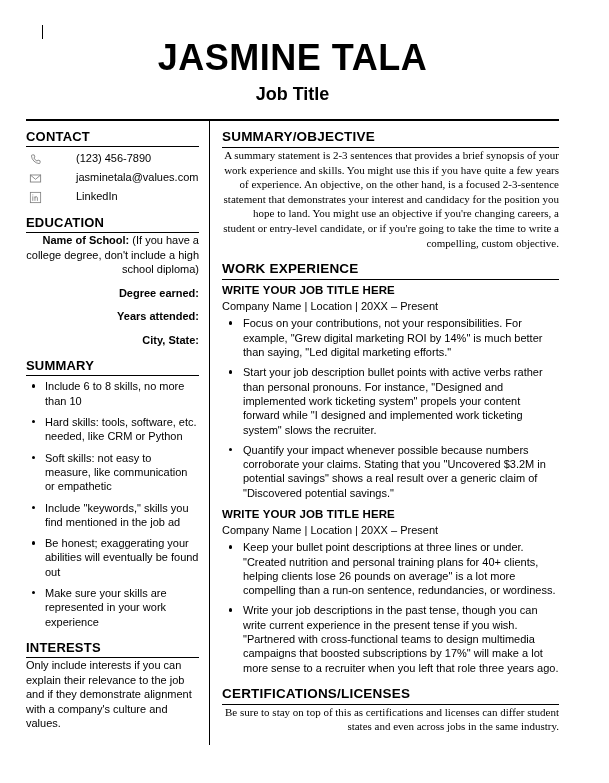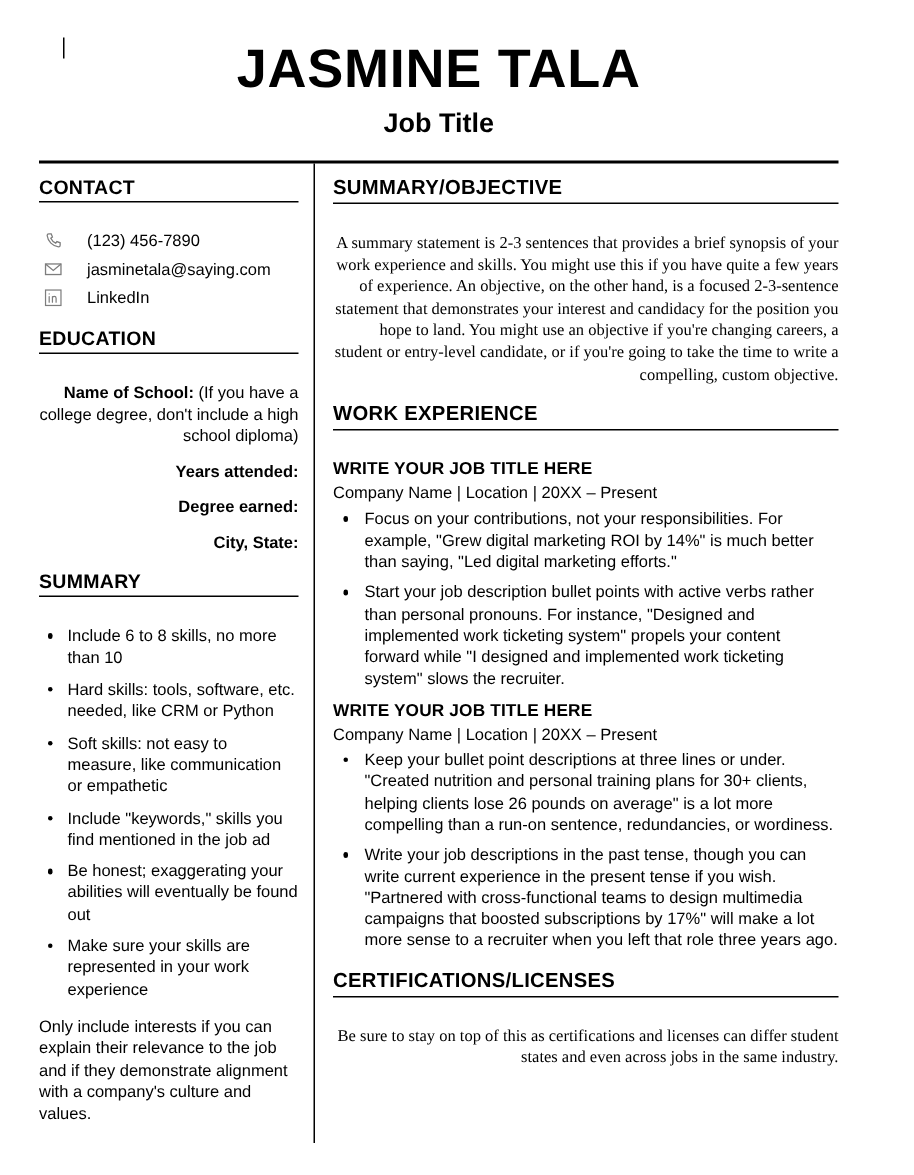--- a/index.html
+++ b/index.html
@@ -14,21 +14,21 @@
     color: #000000;
     overflow: hidden;
     position: relative;
   }
 
   .page {
     position: relative;
     width: 585px;
     height: 783px;
     box-sizing: border-box;
-    padding: 0 26px;
+    padding: 12px 26px;
   }
 
   
   .caret {
     position: absolute;
     left: 42px;
     top: 25px;
     width: 1px;
     height: 14px;
     background: #000;
@@ -85,38 +85,39 @@
     box-sizing: border-box;
   }
 
   
   .sec-head {
     font-size: 13.5px;
     font-weight: bold;
     letter-spacing: 0.2px;
     padding-bottom: 1px;
     border-bottom: 1.4px solid #000;
-    margin: 0 0 19px 0;
+    margin: 0 0 0 0;
     line-height: 1.25;
   }
   .col-left .sec-head { font-size: 13px; }
   .sec-block { margin-bottom: 11px; }
 
   
   .contact-list {
     list-style: none;
     margin: 4px 0 0 0;
     padding: 0;
   }
   .contact-row {
     display: flex;
-    align-items: flex-start;
+    align-items: flex-end;
     margin-bottom: 4px;
     font-size: 11px;
     line-height: 1.35;
+    gap: 18px;
   }
   .contact-icon {
     width: 14px;
     flex: 0 0 14px;
     margin-right: 16px;
     margin-left: 2px;
     display: flex;
     align-items: center;
     justify-content: center;
     color: #7d7d7d;
@@ -231,21 +232,21 @@
             <span class="contact-text">(123) 456-7890</span>
           </li>
 
           <li class="contact-row">
             <span class="contact-icon">
               <svg width="13" height="13" viewBox="0 0 24 24" fill="none" stroke="#7d7d7d" stroke-width="1.6">
                 <rect x="2.5" y="5.5" width="19" height="13"></rect>
                 <path d="M2.5 5.5 12 13.5l9.5-8"></path>
               </svg>
             </span>
-            <span class="contact-text">jasminetala@saying.com</span>
+            <span class="contact-text">jasminetala@values.com</span>
           </li>
 
 
           <li class="contact-row">
             <span class="contact-icon">
               <svg width="13" height="13" viewBox="0 0 24 24" fill="none" stroke="#7d7d7d" stroke-width="1.5">
                 <rect x="2.5" y="2.5" width="19" height="19"></rect>
                 <path d="M7 10.5v7M7 7.2v.1M11 17.5v-7M11 12.4c0-1.2 1-2 2.2-2s2.3.8 2.3 2.3v4.8" stroke-linecap="round"></path>
               </svg>
             </span>
@@ -255,43 +256,44 @@
         </ul>
       </div>
 
       <div class="sec-block">
         <div class="sec-head">EDUCATION</div>
 
         <div class="edu-line">
           <span class="lbl">Name of School:</span><span> (If you have a college degree, don't include a high school diploma)</span>
         </div>
         <div class="edu-line">
+          <span class="lbl">Degree earned:</span><span></span>
+        </div>
+        <div class="edu-line">
           <span class="lbl">Years attended:</span><span></span>
-        </div>
-        <div class="edu-line">
-          <span class="lbl">Degree earned:</span><span></span>
         </div>
         <div class="edu-line">
           <span class="lbl">City, State:</span><span></span>
         </div>
       </div>
 
       <div class="sec-block">
         <div class="sec-head">SUMMARY</div>
         <ul class="bullets">
           <li>Include 6 to 8 skills, no more than 10</li>
           <li>Hard skills: tools, software, etc. needed, like CRM or Python</li>
           <li>Soft skills: not easy to measure, like communication or empathetic</li>
           <li>Include "keywords," skills you find mentioned in the job ad</li>
           <li>Be honest; exaggerating your abilities will eventually be found out</li>
           <li>Make sure your skills are represented in your work experience</li>
         </ul>
       </div>
 
       <div class="sec-block">
+        <div class="sec-head">INTERESTS</div>
         <p class="body-text">Only include interests if you can explain their relevance to the job and if they demonstrate alignment with a company's culture and values.</p>
       </div>
 
     </div>
 
     <div class="divider"></div>
 
     <div class="col-right">
 
       <div class="sec-block">
@@ -303,28 +305,29 @@
         <div class="sec-head">WORK EXPERIENCE</div>
 
         <div class="work-body">
 
           <div class="job">
             <div class="job-heading">WRITE YOUR JOB TITLE HERE</div>
             <div class="job-meta">Company Name | Location | 20XX – Present</div>
             <ul class="bullets">
               <li>Focus on your contributions, not your responsibilities. For example, "Grew digital marketing ROI by 14%" is much better than saying, "Led digital marketing efforts."</li>
               <li>Start your job description bullet points with active verbs rather than personal pronouns. For instance, "Designed and implemented work ticketing system" propels your content forward while "I designed and implemented work ticketing system" slows the recruiter.</li>
+              <li>Quantify your impact whenever possible because numbers corroborate your claims. Stating that you "Uncovered $3.2M in potential savings" shows a real result over a generic claim of "Discovered potential savings."</li>
             </ul>
           </div>
 
           <div class="job">
             <div class="job-heading">WRITE YOUR JOB TITLE HERE</div>
             <div class="job-meta">Company Name | Location | 20XX – Present</div>
             <ul class="bullets">
-              <li>Keep your bullet point descriptions at three lines or under. "Created nutrition and personal training plans for 30+ clients, helping clients lose 26 pounds on average" is a lot more compelling than a run-on sentence, redundancies, or wordiness.</li>
+              <li>Keep your bullet point descriptions at three lines or under. "Created nutrition and personal training plans for 40+ clients, helping clients lose 26 pounds on average" is a lot more compelling than a run-on sentence, redundancies, or wordiness.</li>
               <li>Write your job descriptions in the past tense, though you can write current experience in the present tense if you wish. "Partnered with cross-functional teams to design multimedia campaigns that boosted subscriptions by 17%" will make a lot more sense to a recruiter when you left that role three years ago.</li>
             </ul>
           </div>
 
         </div>
       </div>
 
       <div class="sec-block">
         <div class="sec-head">CERTIFICATIONS/LICENSES</div>
         <p class="para">Be sure to stay on top of this as certifications and licenses can differ student states and even across jobs in the same industry.</p>

